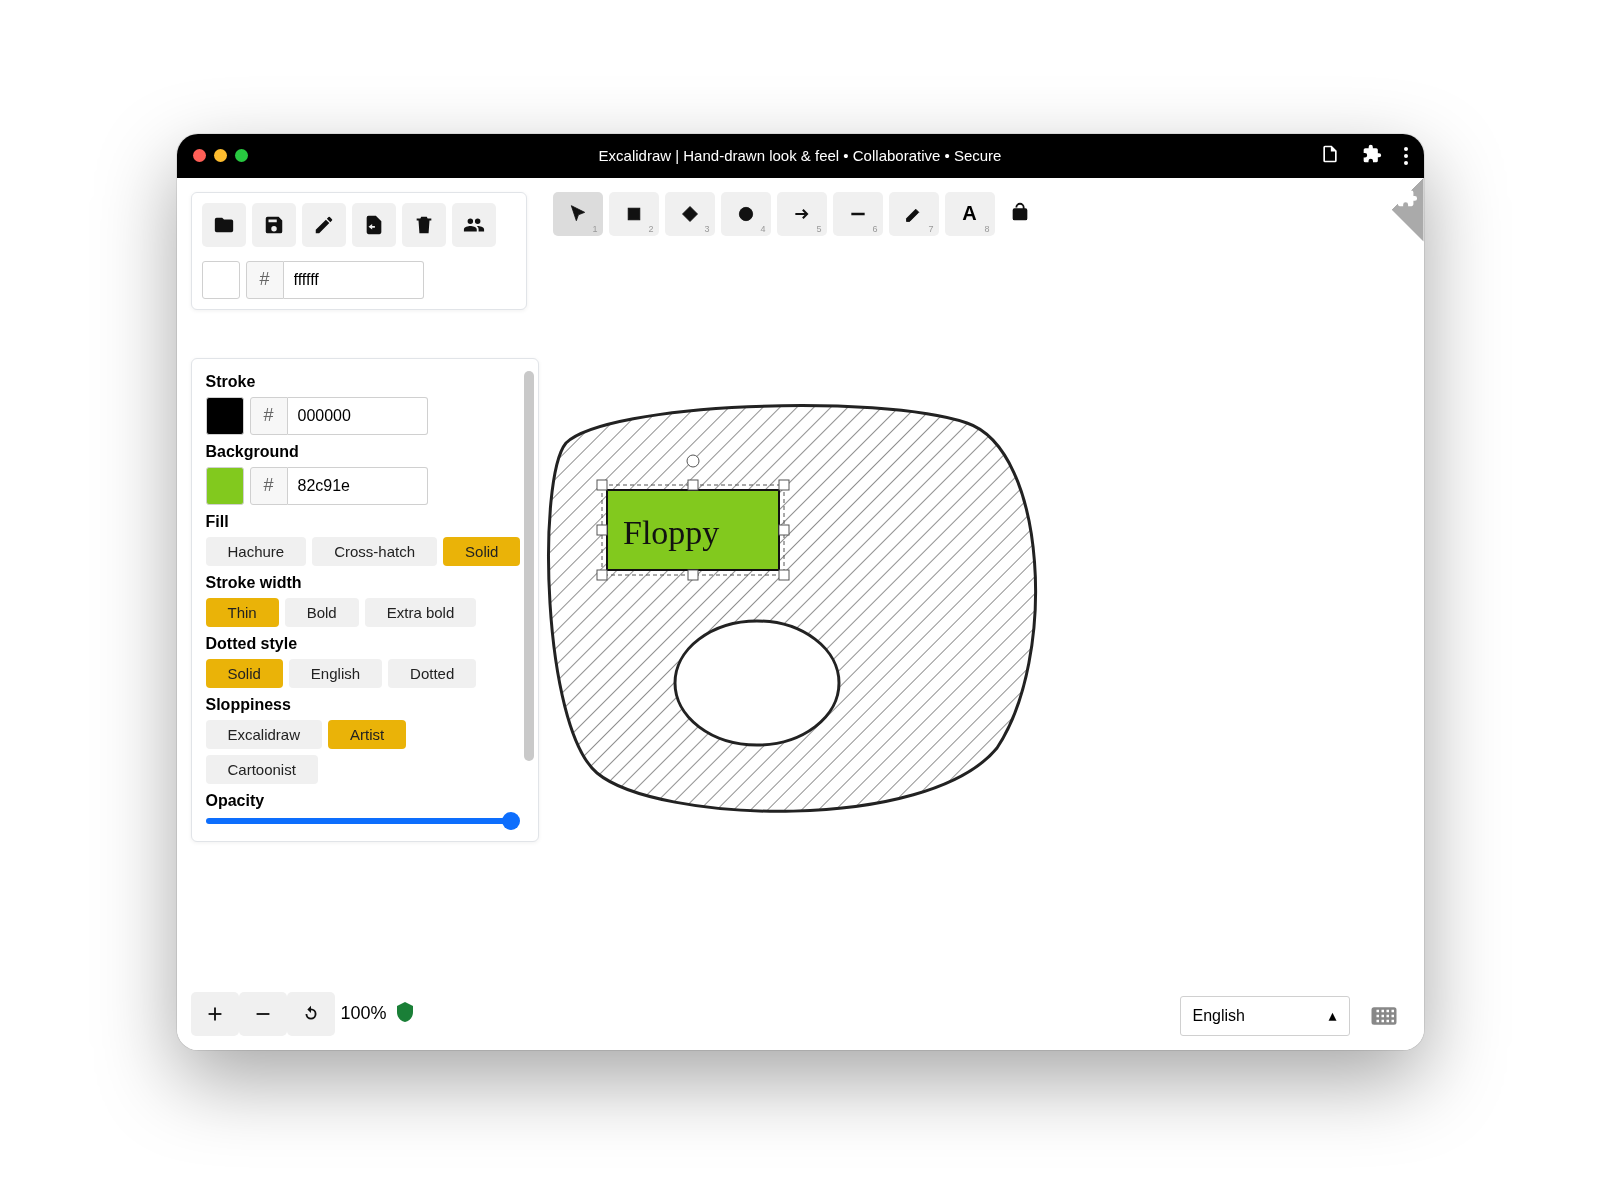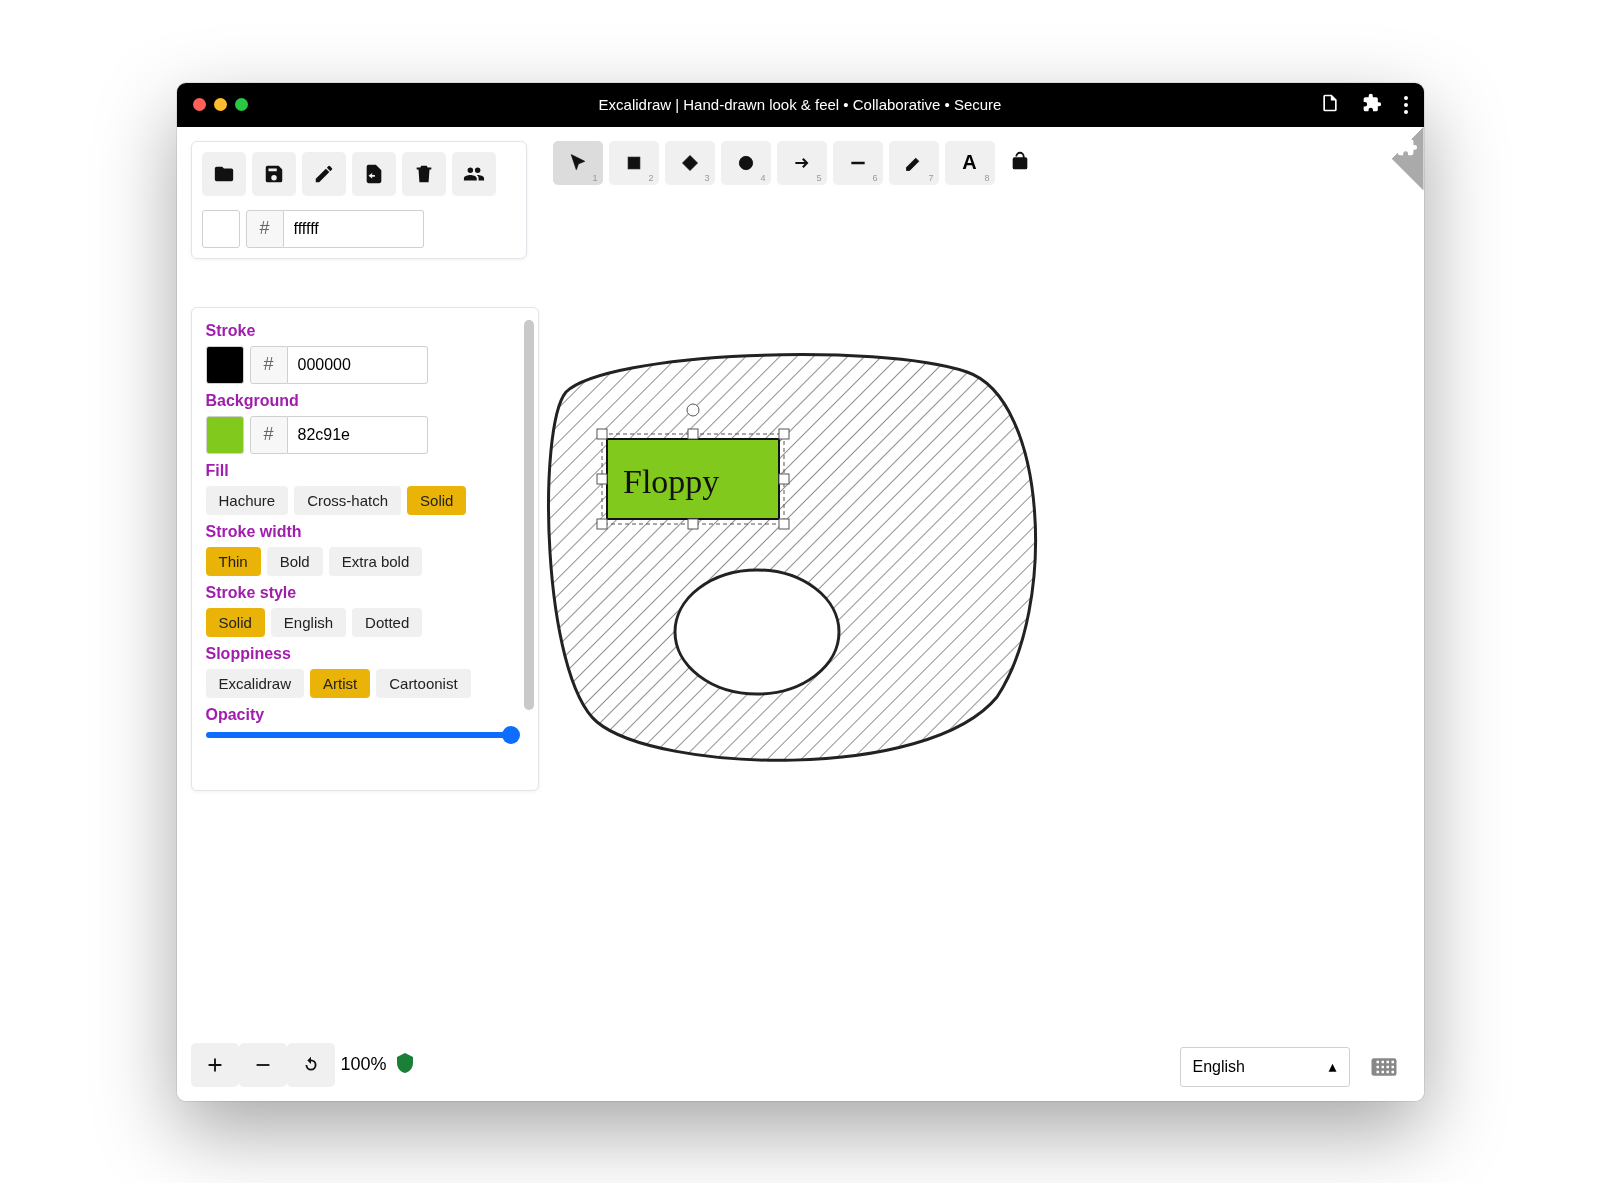--- a/index.html
+++ b/index.html
@@ -7,22 +7,22 @@
     margin: 0;
     font-family: -apple-system, BlinkMacSystemFont, "Segoe UI", Helvetica, Arial, sans-serif;
     background: #fff;
     display: flex;
     align-items: center;
     justify-content: center;
     min-height: 100vh;
   }
   .window {
     width: 1247px;
-    height: 1018px;
-    border-radius: 9px;
+    height: 916px;
+    border-radius: 21px;
     overflow: hidden;
     box-shadow: 0 30px 80px rgba(0,0,0,0.35), 0 0 0 1px rgba(0,0,0,0.08);
     position: relative;
     background: #fff;
   }
   .titlebar {
     height: 44px;
     background: #000;
     display: flex;
     align-items: center;
@@ -125,25 +125,25 @@
     border-radius: 6px;
     padding: 14px;
     box-shadow: 0 1px 4px rgba(0,0,0,0.06);
     overflow: hidden;
   }
   .props-scroll {
     position: absolute;
     right: 4px; top: 12px; width: 10px; height: 390px;
     background: #c9c9c9; border-radius: 5px;
   }
-  .prop-label { font-weight: 700; font-size: 16px; margin: 8px 0 6px; color: #a21caf; }
+  .prop-label { font-weight: 700; font-size: 16px; margin: 8px 0 6px; color: #000000; }
   .prop-label.first { margin-top: 0; }
   .chip-row { display: flex; gap: 6px; flex-wrap: wrap; }
   .chip {
-    padding: 6px 13px;
+    padding: 6px 22px;
     background: #f0f0f0;
     border-radius: 4px;
     font-size: 15px;
     cursor: pointer;
     color: #222;
   }
   .chip.active { background: #eab308; }
   .slider-wrap { margin-top: 6px; padding-right: 12px; }
   .slider-track {
     height: 6px; background: #0d6efd; border-radius: 4px; position: relative; margin-top: 8px;
@@ -399,21 +399,21 @@
         <div class="chip active">Solid</div>
       </div>
 
       <div class="prop-label">Stroke width</div>
       <div class="chip-row">
         <div class="chip active">Thin</div>
         <div class="chip">Bold</div>
         <div class="chip">Extra bold</div>
       </div>
 
-      <div class="prop-label">Stroke style</div>
+      <div class="prop-label">Dotted style</div>
       <div class="chip-row">
         <div class="chip active">Solid</div>
         <div class="chip">English</div>
         <div class="chip">Dotted</div>
       </div>
 
       <div class="prop-label">Sloppiness</div>
       <div class="chip-row">
         <div class="chip">Excalidraw</div>
         <div class="chip active">Artist</div>

